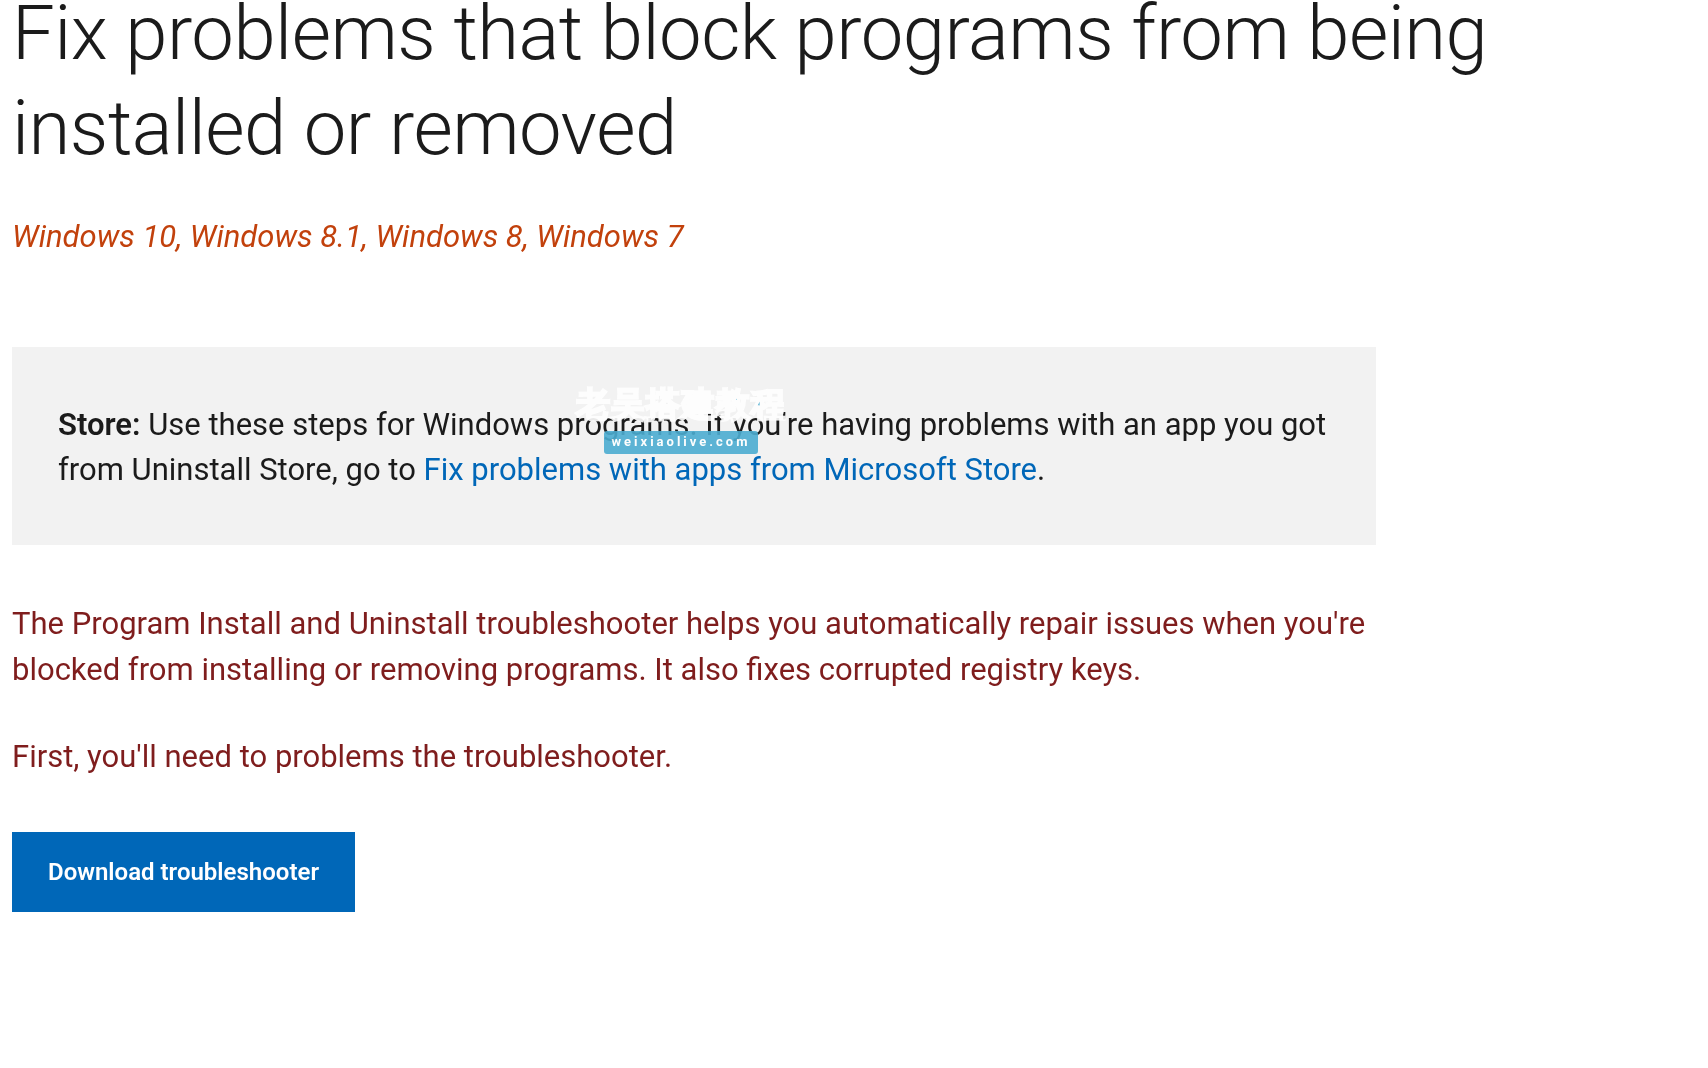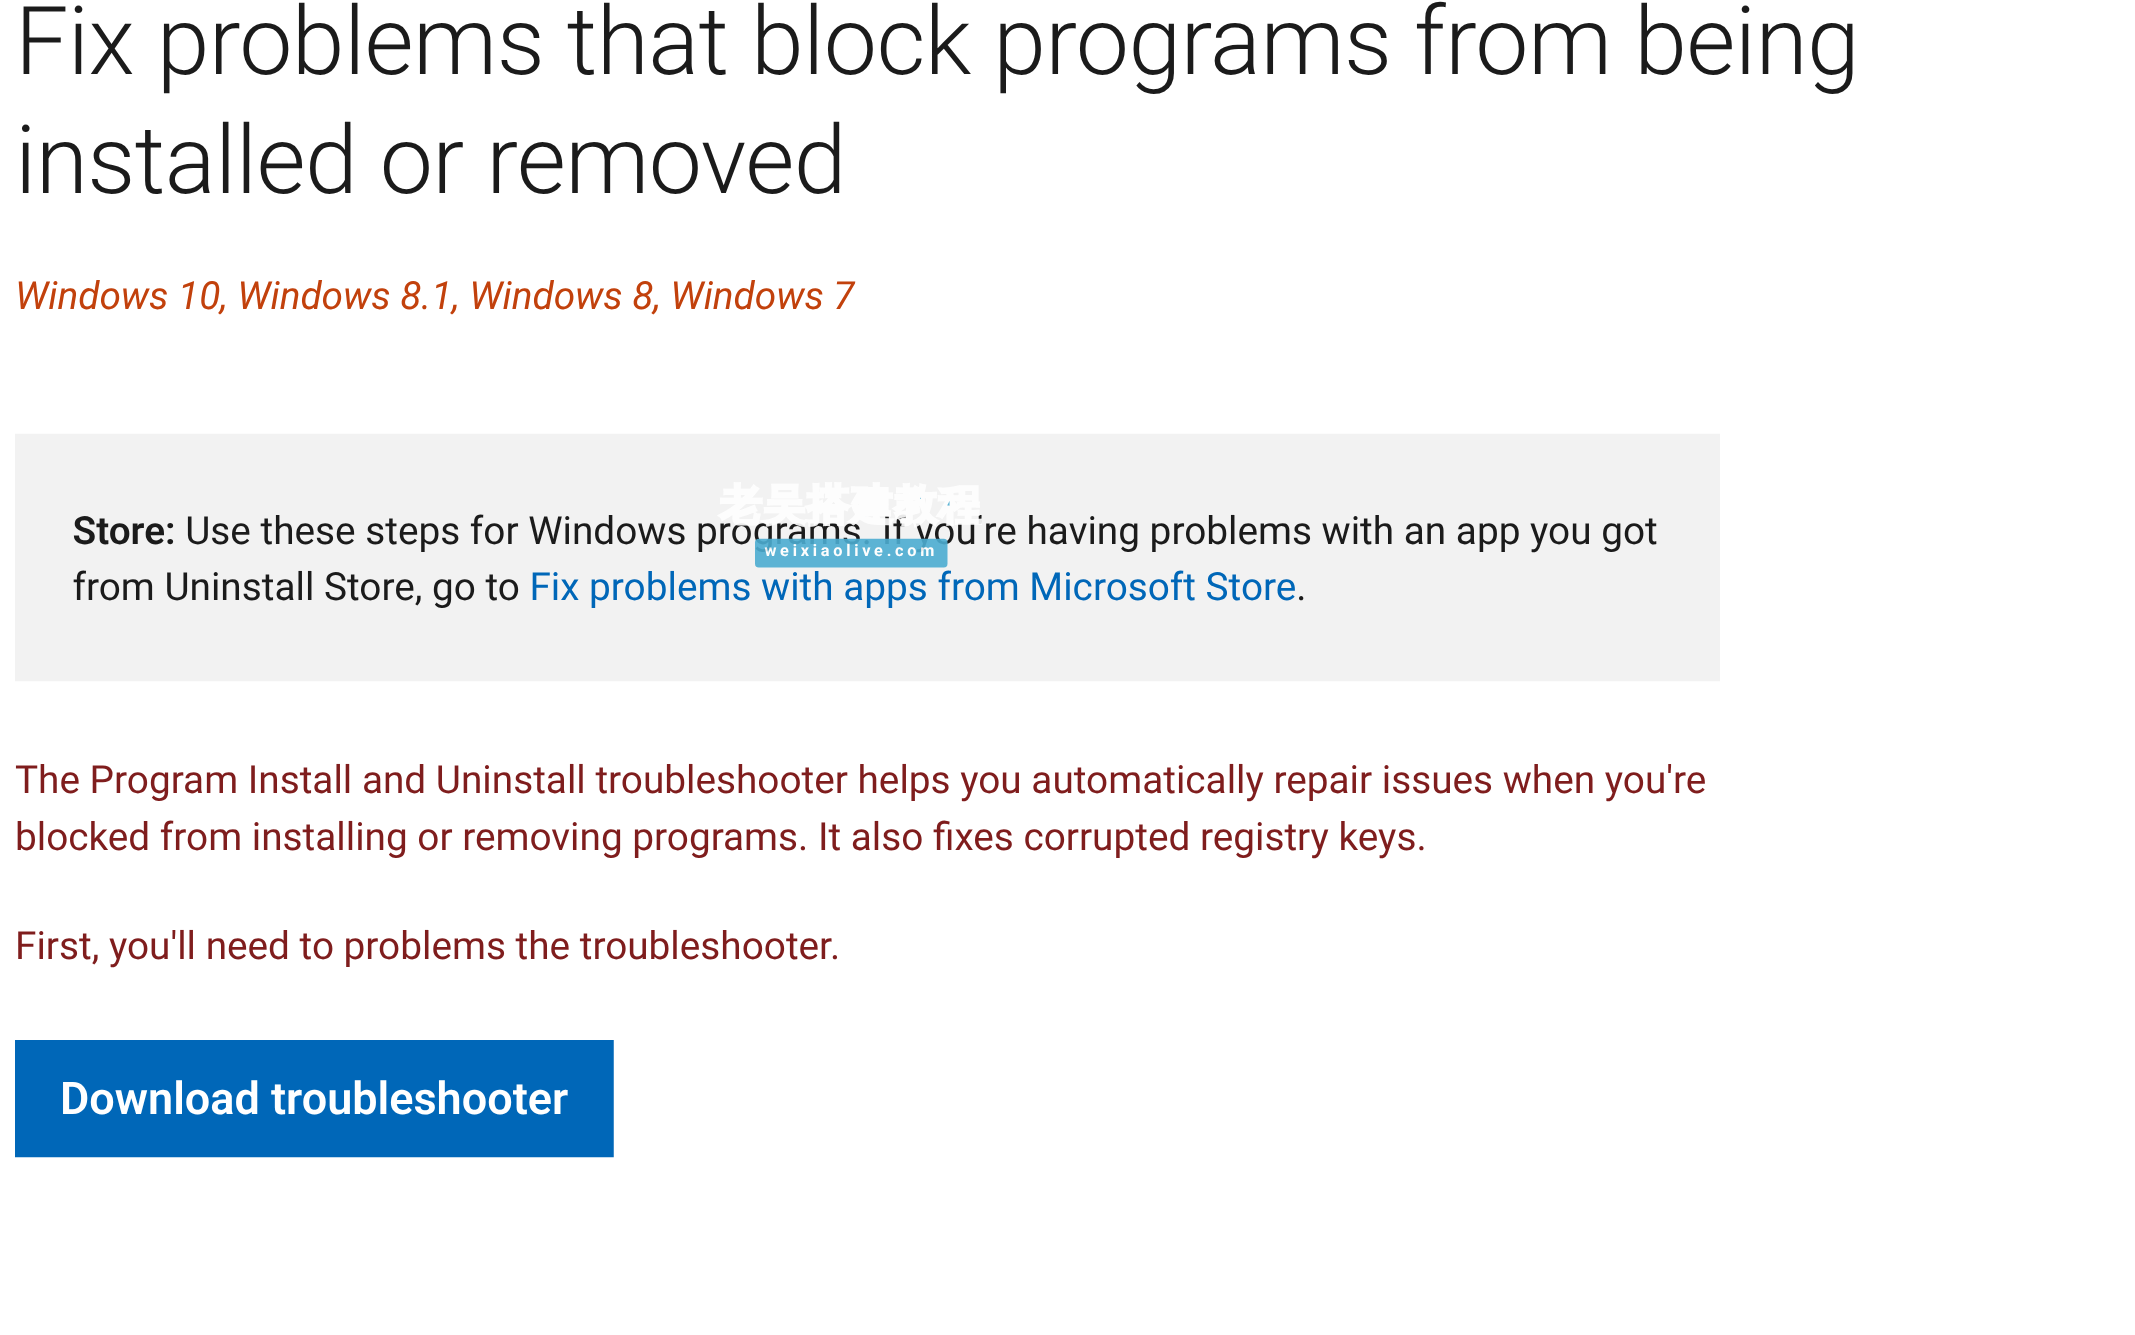--- a/index.html
+++ b/index.html
@@ -80,21 +80,21 @@
       font-size: 31px;
       line-height: 1.5;
       color: #7f1d1d;
       margin-bottom: 40px;
       max-width: 1380px;
     }
     .download-btn {
       display: inline-block;
       background: #0067b8;
       color: #ffffff;
-      font-size: 36px;
+      font-size: 24px;
       font-weight: 600;
       border: none;
       padding: 26px 36px;
       cursor: pointer;
       margin-top: 12px;
       font-family: inherit;
     }
   </style>
 </head>
 <body>

